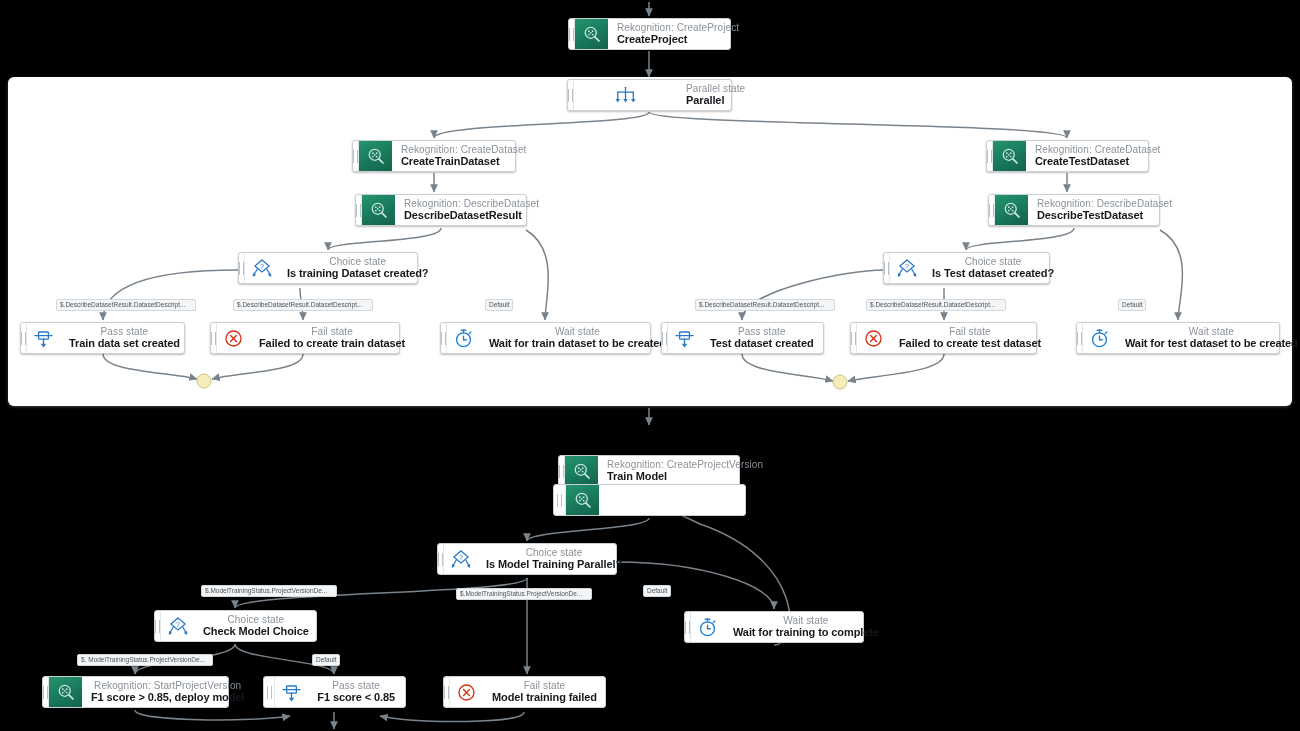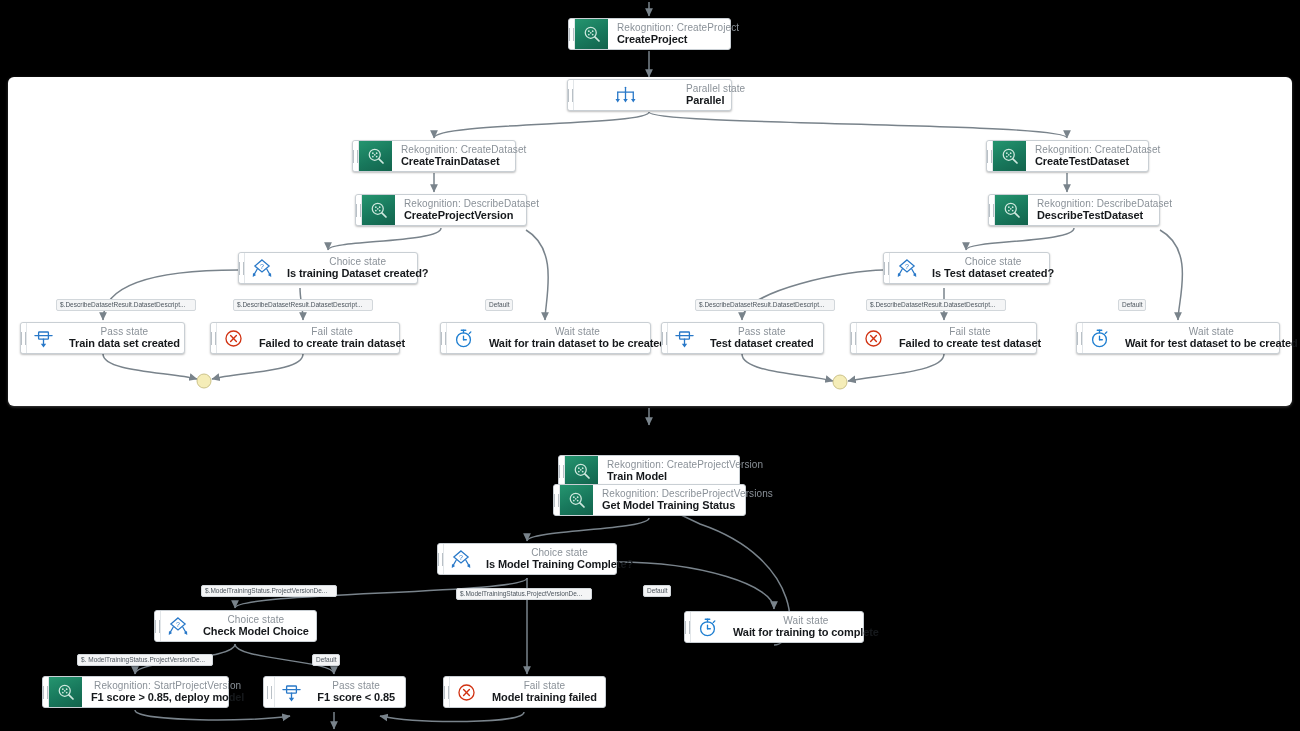--- a/index.html
+++ b/index.html
@@ -172,21 +172,21 @@
             <circle cx="8.2" cy="8.6" r="1.05" fill="#cfe8de"></circle>
             <circle cx="12.8" cy="8.6" r="1.05" fill="#cfe8de"></circle>
             <circle cx="8.2" cy="12.6" r="1.05" fill="#cfe8de"></circle>
             <circle cx="12.8" cy="12.6" r="1.05" fill="#cfe8de"></circle>
             <circle cx="10.5" cy="10.6" r="1.05" fill="#cfe8de"></circle>
             <line x1="15.4" y1="15.4" x2="20.4" y2="20.4" stroke="#cfe8de" stroke-width="2.1" stroke-linecap="round"></line>
           </svg>
         </div>
         <div class="labels">
           <div class="ltype">Rekognition: DescribeDataset</div>
-          <div class="lname">CreateProjectVersion</div>
+          <div class="lname">DescribeDatasetResult</div>
         </div>
       </div>
       <div class="node" style="left: 988px; top: 194px; width: 172px;">
         <div class="grip">
           <i></i>
         </div>
         <div class="iconbox rek">
           <svg width="20" height="20" viewBox="0 0 24 24">
             <circle cx="10.5" cy="10.5" r="6.6" fill="none" stroke="#cfe8de" stroke-width="1.5"></circle>
             <circle cx="8.2" cy="8.6" r="1.05" fill="#cfe8de"></circle>
@@ -392,24 +392,20 @@
           <svg width="20" height="20" viewBox="0 0 24 24">
             <circle cx="10.5" cy="10.5" r="6.6" fill="none" stroke="#cfe8de" stroke-width="1.5"></circle>
             <circle cx="8.2" cy="8.6" r="1.05" fill="#cfe8de"></circle>
             <circle cx="12.8" cy="8.6" r="1.05" fill="#cfe8de"></circle>
             <circle cx="8.2" cy="12.6" r="1.05" fill="#cfe8de"></circle>
             <circle cx="12.8" cy="12.6" r="1.05" fill="#cfe8de"></circle>
             <circle cx="10.5" cy="10.6" r="1.05" fill="#cfe8de"></circle>
             <line x1="15.4" y1="15.4" x2="20.4" y2="20.4" stroke="#cfe8de" stroke-width="2.1" stroke-linecap="round"></line>
           </svg>
         </div>
-        <div class="labels">
-          <div class="ltype">Rekognition: DescribeProjectVersions</div>
-          <div class="lname">Get Model Training Status</div>
-        </div>
       </div>
       <div class="node" style="left: 437px; top: 543px; width: 180px;">
         <div class="grip">
           <i></i>
         </div>
         <div class="iconbox ">
           <svg width="22" height="21" viewBox="0 0 24 24">
             <path d="M12,2.2 L20.2,9.2 L12,16 L3.8,9.2 Z" fill="none" stroke="#2878c8" stroke-width="1.4"></path>
             <text x="12" y="12.4" font-size="8" font-family="Liberation Sans, sans-serif" fill="#2878c8" text-anchor="middle">?</text>
             <g stroke="#2878c8" stroke-width="1.4" stroke-linecap="round">
@@ -417,21 +413,21 @@
               <line x1="17.4" y1="12.6" x2="21.4" y2="19.6"></line>
             </g>
             <g fill="#2878c8">
               <path d="M1.4,21.6 l0.3,-4.4 l3.6,2.1 z"></path>
               <path d="M22.6,21.6 l-0.3,-4.4 l-3.6,2.1 z"></path>
             </g>
           </svg>
         </div>
         <div class="labels">
           <div class="ltype">Choice state</div>
-          <div class="lname">Is Model Training Complete?</div>
+          <div class="lname">Is Model Training Parallel?</div>
         </div>
       </div>
       <div class="node" style="left: 154px; top: 610px; width: 163px;">
         <div class="grip">
           <i></i>
         </div>
         <div class="iconbox ">
           <svg width="22" height="21" viewBox="0 0 24 24">
             <path d="M12,2.2 L20.2,9.2 L12,16 L3.8,9.2 Z" fill="none" stroke="#2878c8" stroke-width="1.4"></path>
             <text x="12" y="12.4" font-size="8" font-family="Liberation Sans, sans-serif" fill="#2878c8" text-anchor="middle">?</text>

